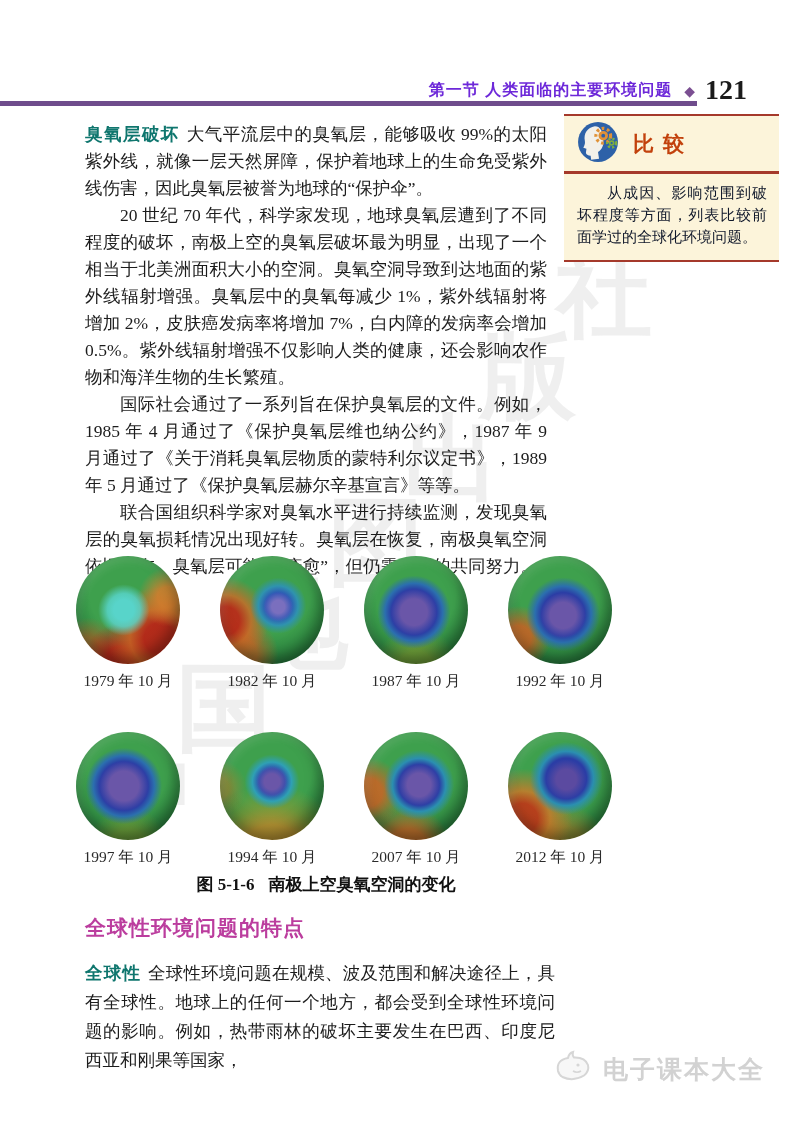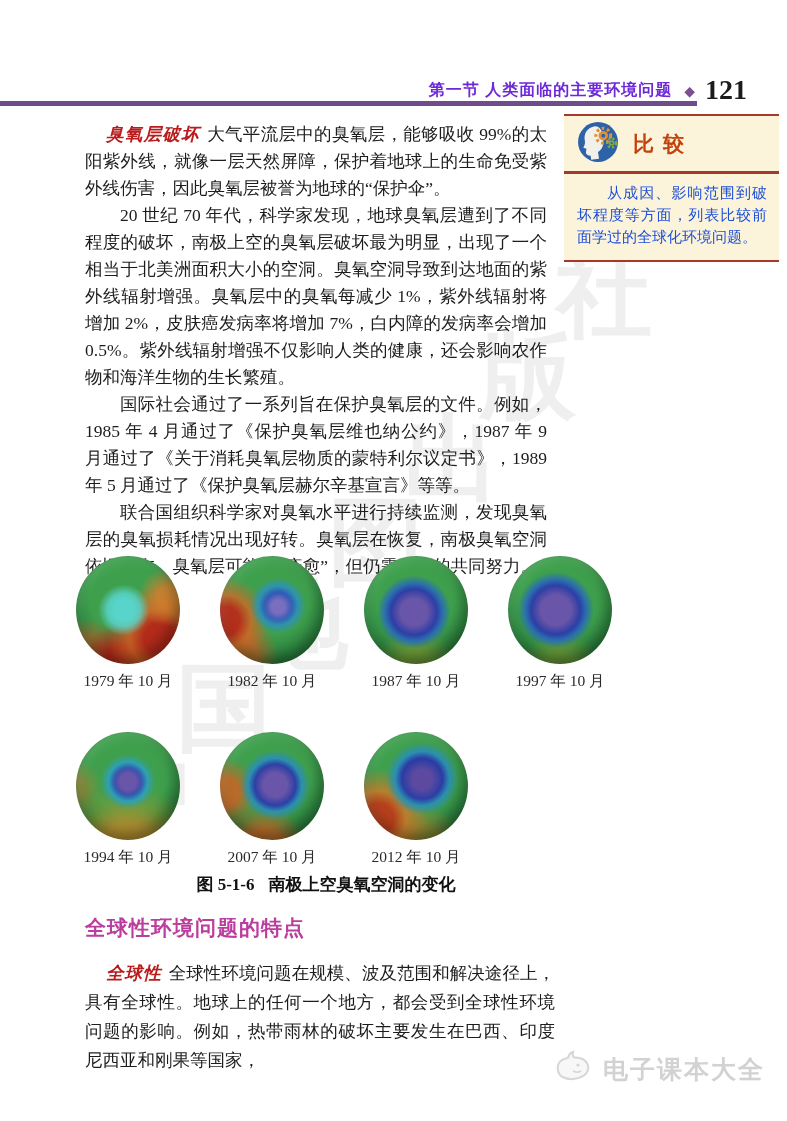--- a/index.html
+++ b/index.html
@@ -38,37 +38,36 @@
     position:absolute;top:101px;left:0;width:697px;height:5px;background:#6f4c8c;z-index:2;
   }
   
   .content{
     position:absolute;left:85px;top:121px;width:462px;z-index:1;
     font-size:17.5px;line-height:27px;text-align:justify;
   }
   .content p{margin:0;}
   .content p.indent{text-indent:2em;}
   .lead-term{
-    color:#b91c1c;font-weight:700;font-style:italic;margin-right:0.4em;
+    color:#0f766e;font-weight:700;margin-right:0.4em;
     letter-spacing:1px;
-    margin-left:21px;
   }
   
   .compare-box{
     position:absolute;left:564px;top:114px;width:215px;z-index:2;
     background:#fcf4da;border-top:2.5px solid #a5392b;border-bottom:2.5px solid #a5392b;
   }
   .cb-head{display:flex;align-items:center;padding:5px 10px 4px 13px;}
   .cb-title{
     color:#c2410c;font-weight:700;font-size:21px;letter-spacing:9px;margin-left:14px;
     font-family:"Liberation Sans", sans-serif;
   }
   .cb-rule{height:2.5px;background:#a5392b;}
   .cb-body{
-    padding:8px 12px 12px 13px;font-size:15px;line-height:22px;color:#1d4ed8;
+    padding:8px 12px 12px 13px;font-size:15px;line-height:22px;color:#0f172a;
     text-indent:2em;text-align:justify;
   }
   
   .figure{position:absolute;left:76px;top:556px;width:500px;z-index:1;}
   .globe-grid{
     display:grid;grid-template-columns:repeat(4,104px);column-gap:28px;row-gap:12px;gap:40px;
   }
   .panel{text-align:center;}
   .globe{
     width:104px;height:108px;border-radius:50%;margin:0 auto;
@@ -199,20 +198,24 @@
       </div>
       <div class="panel">
         <div class="globe g1982"></div>
         <div class="plabel">1982 年 10 月</div>
       </div>
       <div class="panel">
         <div class="globe g1987"></div>
         <div class="plabel">1987 年 10 月</div>
       </div>
       <div class="panel">
+        <div class="globe g1992"></div>
+        <div class="plabel">1992 年 10 月</div>
+      </div>
+      <div class="panel">
         <div class="globe g1997"></div>
         <div class="plabel">1997 年 10 月</div>
       </div>
       <div class="panel">
         <div class="globe g2002"></div>
         <div class="plabel">1994 年 10 月</div>
       </div>
       <div class="panel">
         <div class="globe g2007"></div>
         <div class="plabel">2007 年 10 月</div>

